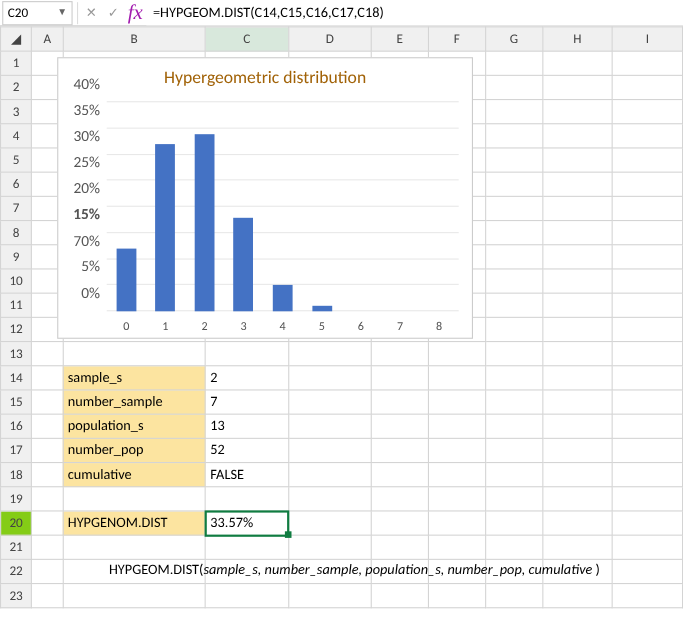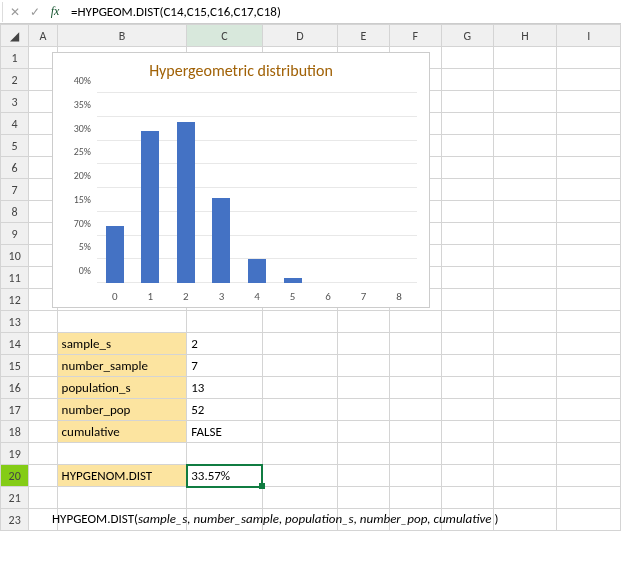--- a/index.html
+++ b/index.html
@@ -4,21 +4,21 @@
 <style>
   * { box-sizing: border-box; margin: 0; padding: 0; }
   body { font-family: Calibri, Arial, sans-serif; font-size: 13px; background: #fff; width: 621px; height: 565px; overflow: hidden; color: #000; }
   
   
   .fbar { display: flex; align-items: center; height: 24px; border-bottom: 1px solid #ccc; background: #fff; }
   .name-box { width: 64px; height: 22px; border: 1px solid #ccc; margin: 0 2px; display: flex; align-items: center; padding: 0 4px; font-size: 12px; position: relative; }
   .name-box .dd { margin-left: auto; color: #666; font-size: 9px; }
   .fbar-sep { width: 1px; height: 20px; background: #ddd; margin: 0 2px; }
   .fbar-btn { width: 20px; height: 20px; display: flex; align-items: center; justify-content: center; color: #999; font-size: 12px; cursor: pointer; }
-  .fbar-btn.fx { font-style: italic; color: #14532d; font-family: 'Times New Roman', serif; font-size: 12px; }
+  .fbar-btn.fx { font-style: italic; color: #a21caf; font-family: 'Times New Roman', serif; font-size: 19px; }
   .formula-input { flex: 1; height: 22px; border: none; padding: 0 6px; font-size: 13px; font-family: Calibri, Arial, sans-serif; outline: none; }
   
   
   .grid-wrap { position: relative; }
   table.grid { border-collapse: collapse; table-layout: fixed; width: 621px; }
   .grid th, .grid td { border: 1px solid #d4d4d4; font-weight: normal; font-size: 13px; height: 22px; padding: 0 4px; overflow: visible; white-space: nowrap; text-align: left; vertical-align: middle; }
   .grid th { background: #f0f0f0; text-align: center; color: #444; font-size: 12px; }
   .grid th.rowh { width: 24px; }
   .grid td { background: #fff; }
   .col-A { width: 24px; }
@@ -38,32 +38,36 @@
   .grid th.active-col { background: #d8e8dc; }
   .grid th.active-row { background: #84cc16; }
   
   .over { position: absolute; pointer-events: none; }
   
   
   .chart-box { position: absolute; left: 52px; top: 28px; width: 378px; height: 256px; background: #fff; border: 1px solid #ccc; }
   .chart-title { text-align: center; font-size: 16px; color: #a16207; padding: 8px 0 4px; }
   .plot { position: absolute; left: 44px; top: 40px; right: 12px; bottom: 24px; }
   .gridline { position: absolute; left: 0; right: 0; height: 1px; background: #e8e8e8; }
-  .ytick { position: absolute; right: 100%; margin-right: 6px; font-size: 10px; color: #555; transform: translateY(-50%); }
+  .ytick { position: absolute; right: 100%; margin-right: 6px; font-size: 14px; color: #555; transform: translateY(-50%); }
   .bars { position: absolute; left: 0; right: 0; bottom: 0; top: 0; display: flex; align-items: flex-end; justify-content: space-around; }
   .bar { width: 18px; background: #4472C4; }
   .xlabels { position: absolute; left: 44px; right: 12px; bottom: 4px; display: flex; justify-content: space-around; font-size: 11px; color: #555; }
   
-  .syntax-text { font-size: 13px; color: #000; }
+  .syntax-text { font-size: 13px; color: #000; margin-left: 47px; }
   .syntax-text .args { font-style: italic; }
 </style>
 </head>
 <body>
 
 <div class="fbar">
+  <div class="name-box">
+    <span>C20</span>
+    <span class="dd">▼</span>
+  </div>
   <div class="fbar-sep"></div>
   <div class="fbar-btn">
       <span>✕</span>
     </div>
   <div class="fbar-btn">
       <span>✓</span>
     </div>
   <div class="fbar-btn fx">
       <span>fx</span>
     </div>
@@ -345,20 +349,32 @@
           <td></td>
           <td></td>
           <td></td>
           <td></td>
           <td></td>
           <td></td>
           <td></td>
           <td></td>
         </tr>
         <tr>
+          <th class="rowh">22</th>
+          <td></td>
+          <td></td>
+          <td></td>
+          <td></td>
+          <td></td>
+          <td></td>
+          <td></td>
+          <td></td>
+          <td></td>
+        </tr>
+        <tr>
           <th class="rowh">23</th>
           <td></td>
           <td></td>
           <td></td>
           <td></td>
           <td></td>
           <td></td>
           <td></td>
           <td></td>
           <td></td>
@@ -370,21 +386,21 @@
     <div class="chart-title">Hypergeometric distribution</div>
     <div class="plot">
       <div id="ygrid">
           <div class="gridline" style="bottom: 0%;"></div>
           <div class="ytick" style="bottom: 0%;">0%</div>
           <div class="gridline" style="bottom: 12.5%;"></div>
           <div class="ytick" style="bottom: 12.5%;">5%</div>
           <div class="gridline" style="bottom: 25%;"></div>
           <div class="ytick" style="bottom: 25%;">70%</div>
           <div class="gridline" style="bottom: 37.5%;"></div>
-          <div class="ytick" style="bottom: 37.5%;">15%</div>
+          <div class="ytick" style="bottom: 37.5%; font-weight: bold;">15%</div>
           <div class="gridline" style="bottom: 50%;"></div>
           <div class="ytick" style="bottom: 50%; margin-top: 28px;">20%</div>
           <div class="gridline" style="bottom: 62.5%;"></div>
           <div class="ytick" style="bottom: 62.5%;">25%</div>
           <div class="gridline" style="bottom: 75%;"></div>
           <div class="ytick" style="bottom: 75%; margin-left: 16px;">30%</div>
           <div class="gridline" style="bottom: 87.5%;"></div>
           <div class="ytick" style="bottom: 87.5%;">35%</div>
           <div class="gridline" style="bottom: 100%;"></div>
           <div class="ytick" style="bottom: 100%;">40%</div>

